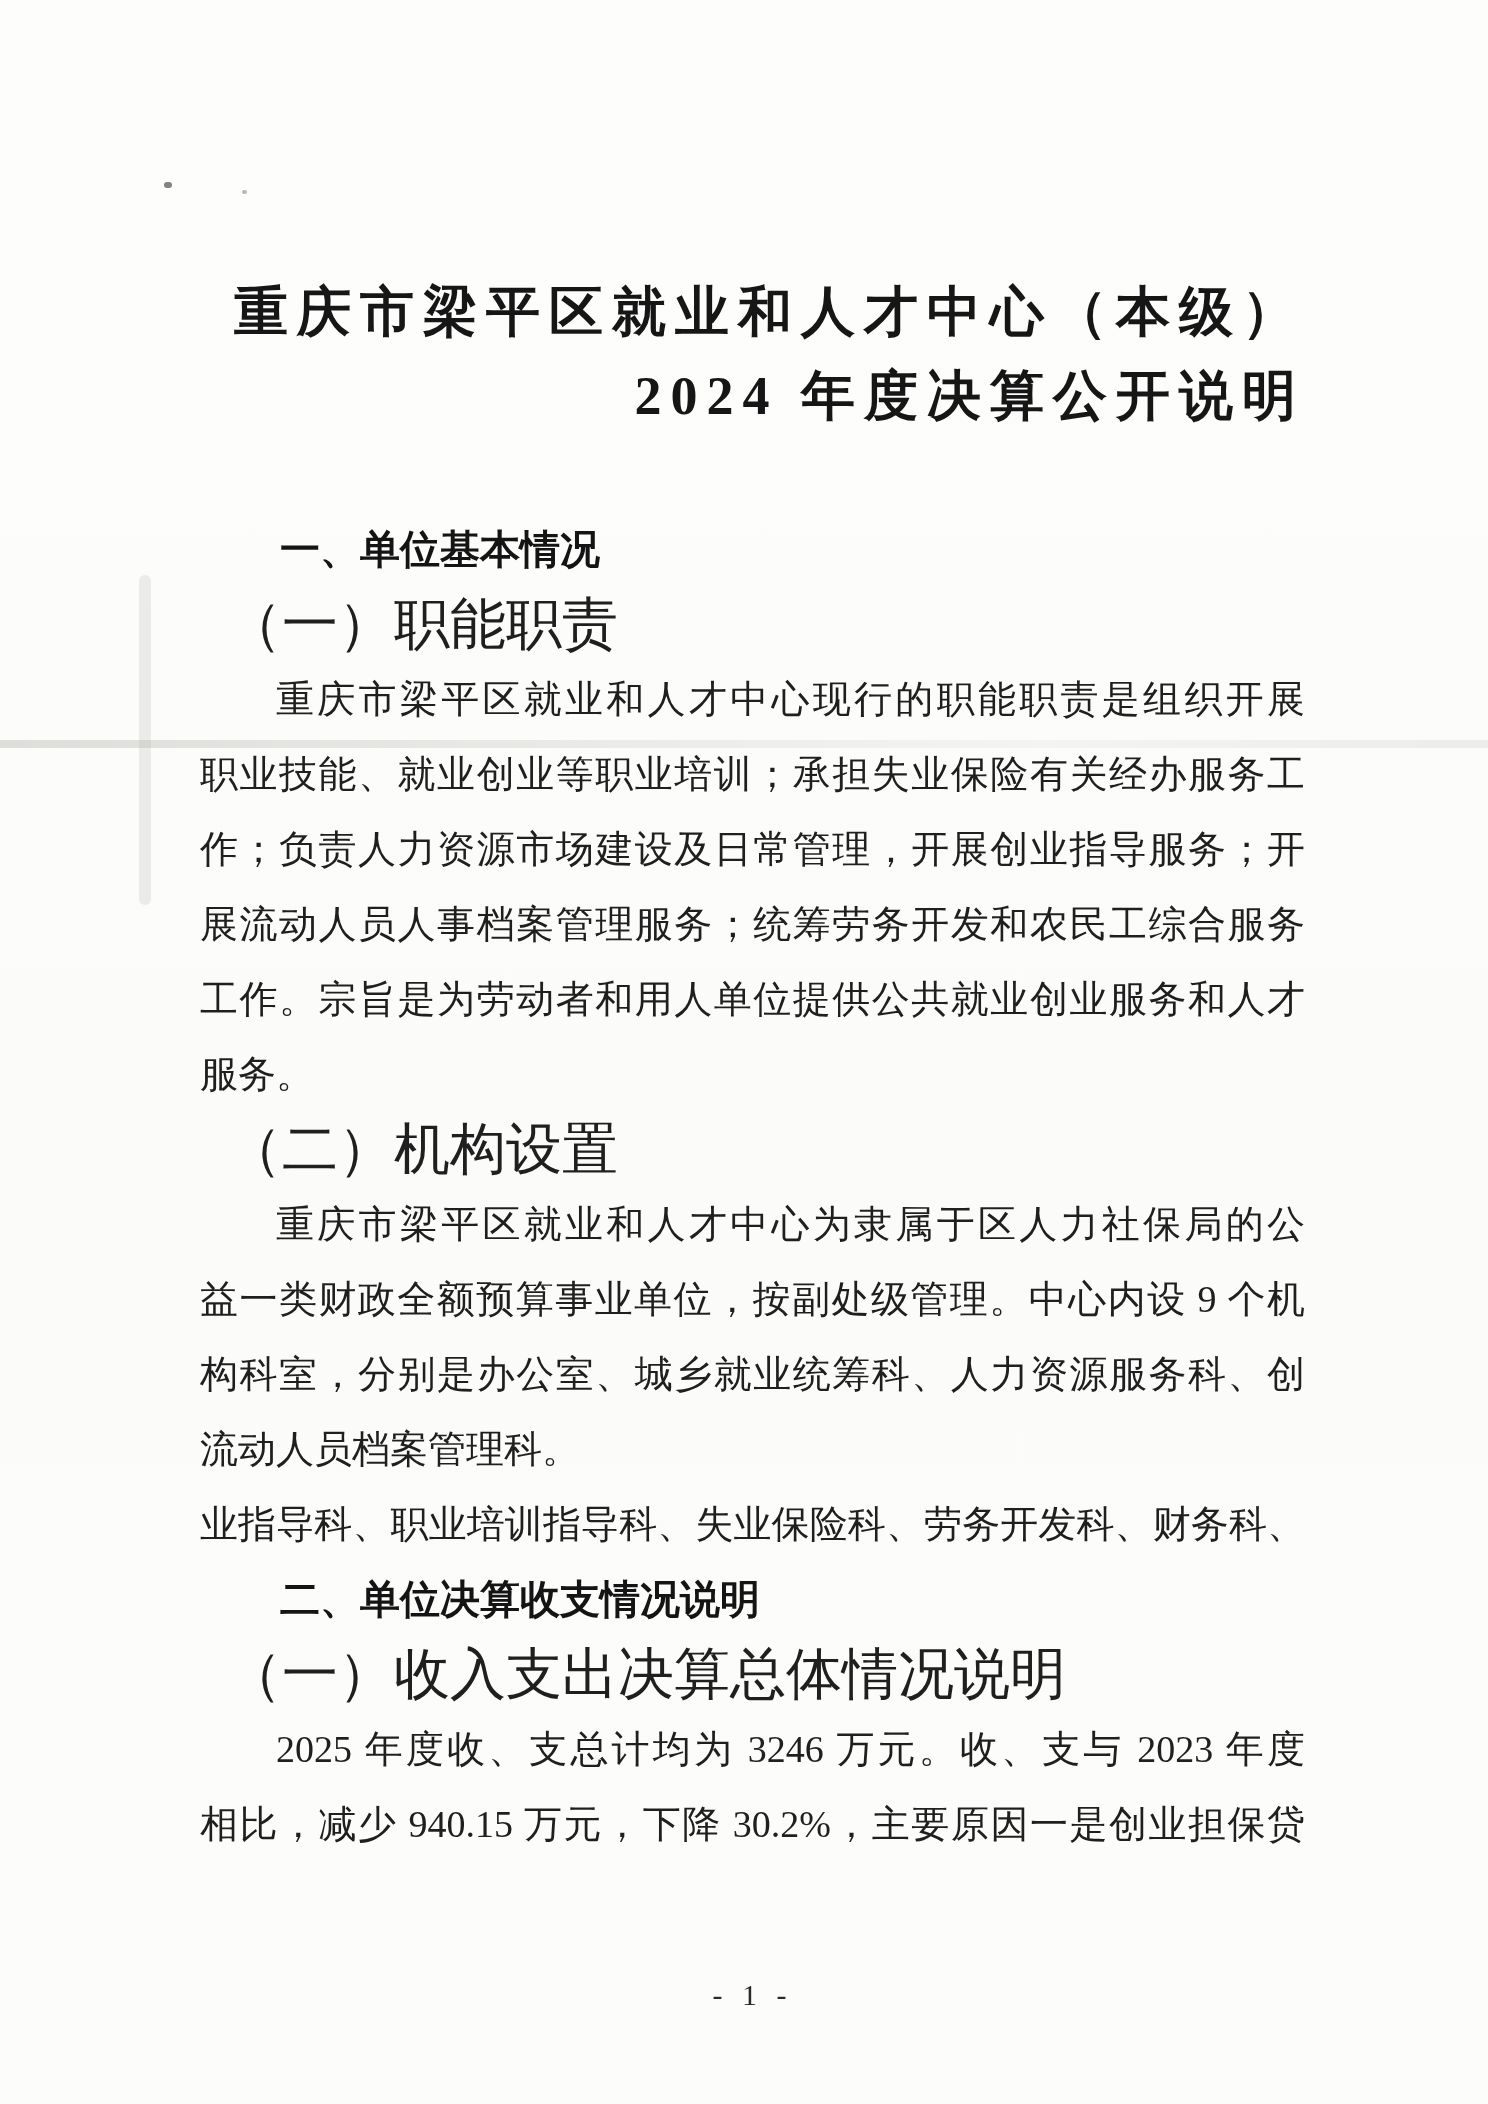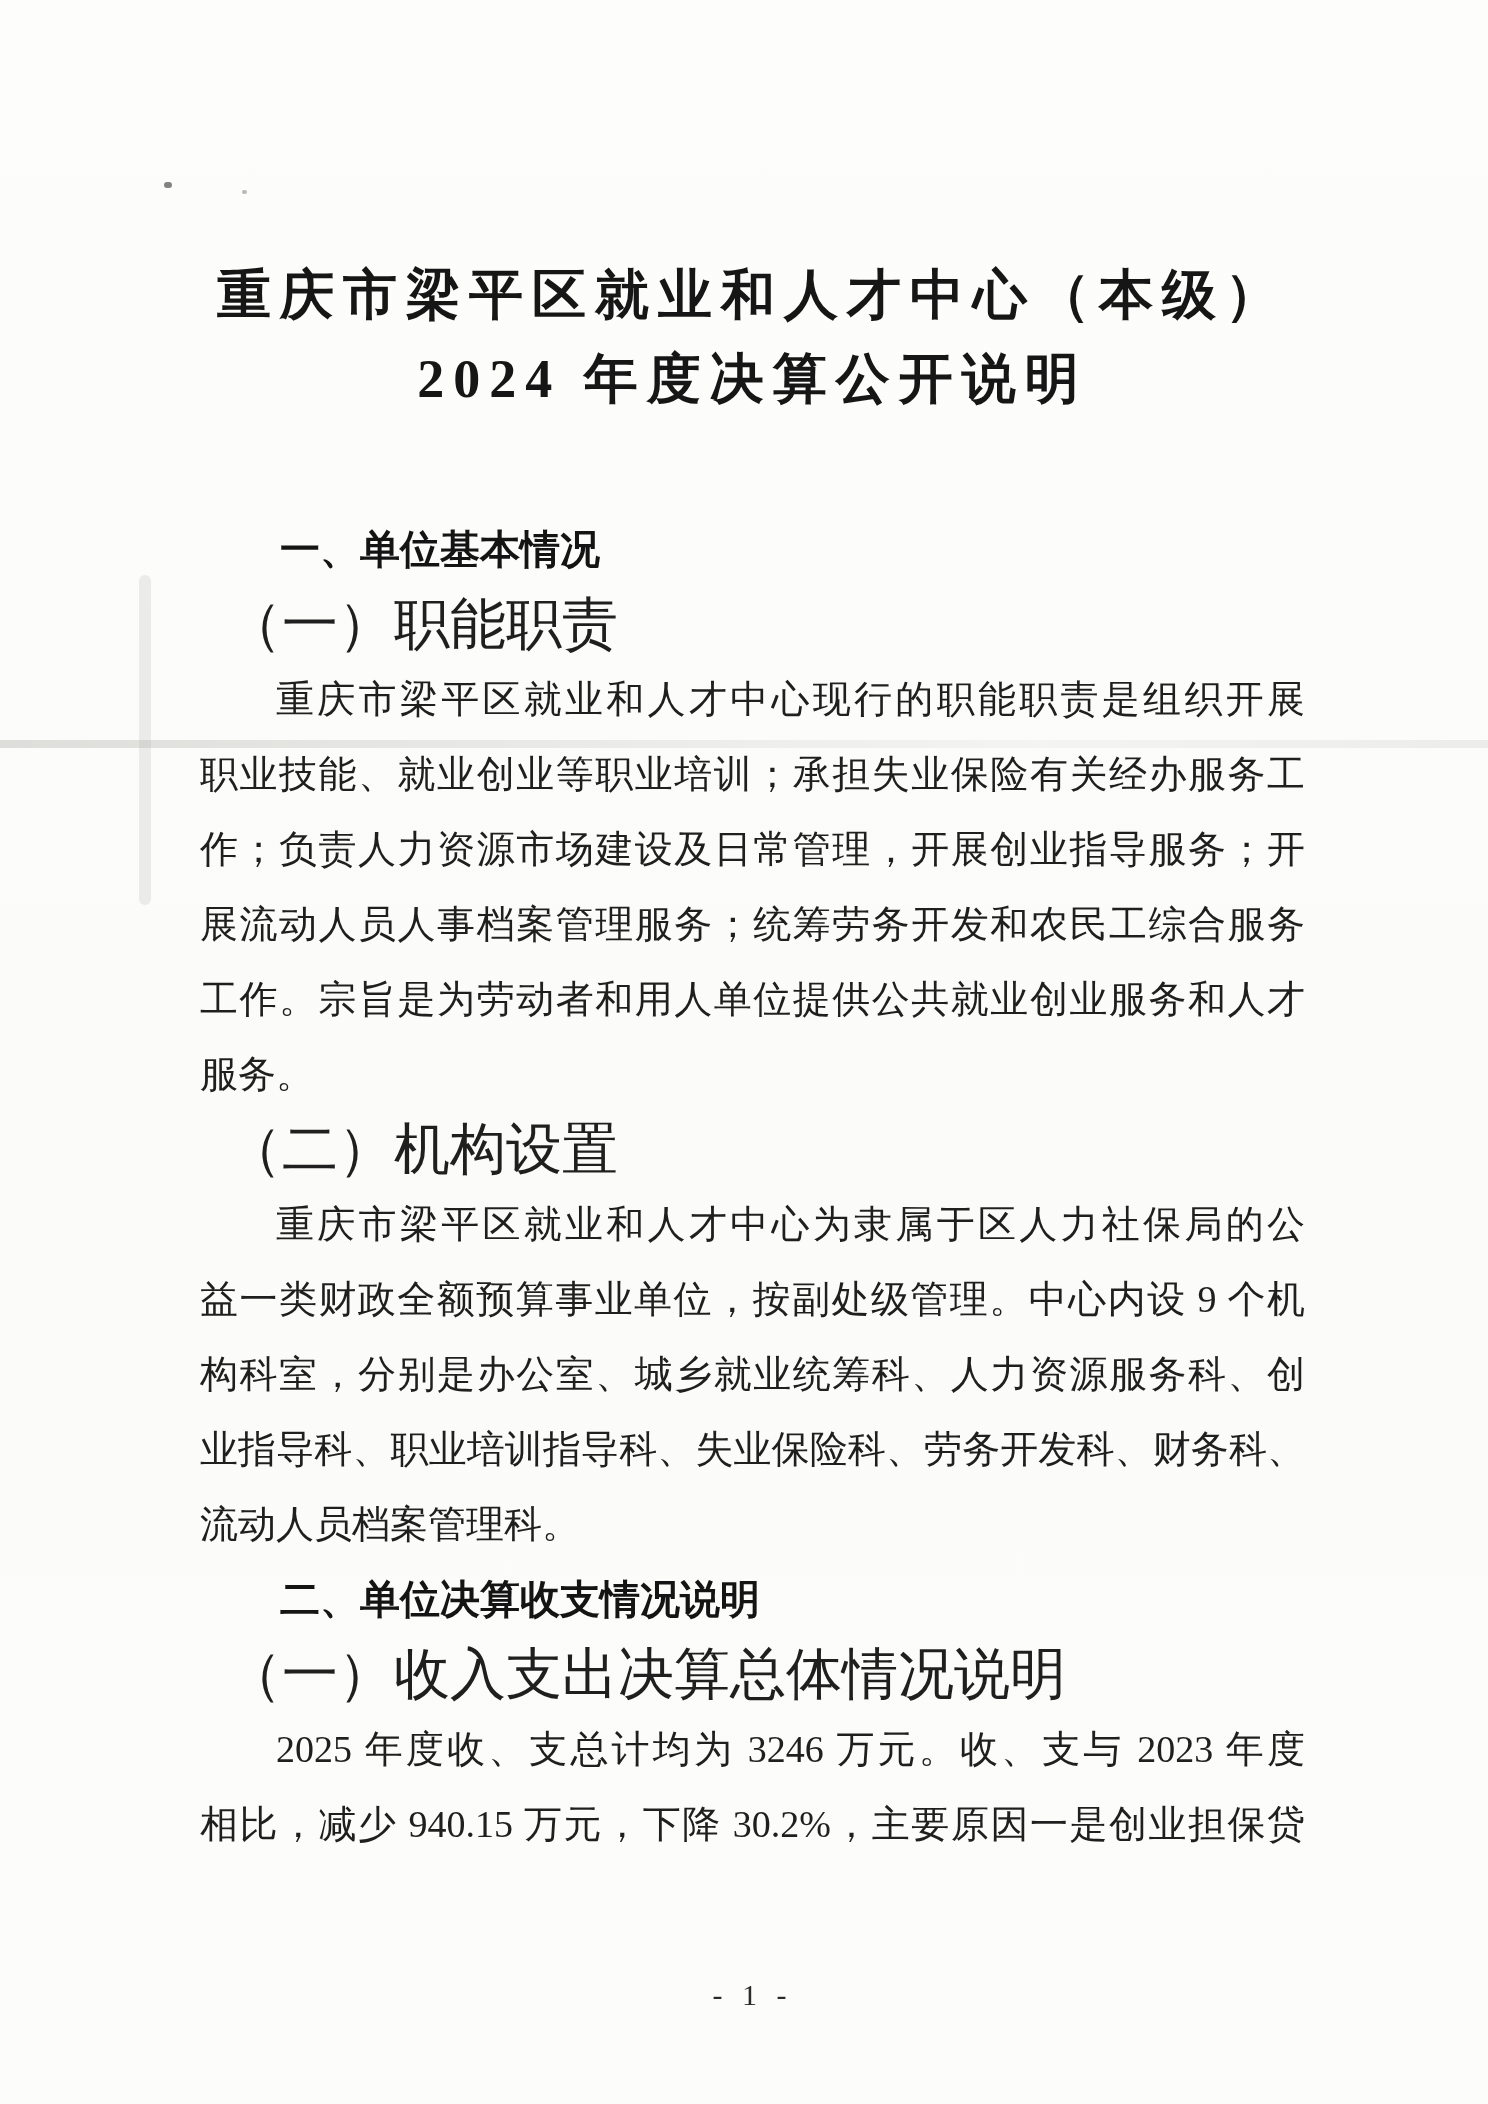--- a/index.html
+++ b/index.html
@@ -50,23 +50,23 @@
   .speck-2 {
     position: absolute;
     left: 242px; top: 190px;
     width: 5px; height: 4px;
     border-radius: 2px;
     background: rgba(140,140,135,0.6);
   }
   .title {
     position: absolute;
     left: 200px;
-    top: 253px;
+    top: 270px;
     width: 1105px;
-    text-align: center;
+    text-align: right;
   }
   .title-line {
     font-family: "Liberation Serif", "DejaVu Serif", serif;
     font-weight: 700;
     font-size: 54px;
     line-height: 84px;
     letter-spacing: 9px;
     color: #161616;
     white-space: nowrap;
   }
@@ -133,22 +133,22 @@
     <div class="ln jt ind">重庆市梁平区就业和人才中心现行的职能职责是组织开展</div>
     <div class="ln jt">职业技能、就业创业等职业培训；承担失业保险有关经办服务工</div>
     <div class="ln jt">作；负责人力资源市场建设及日常管理，开展创业指导服务；开</div>
     <div class="ln jt">展流动人员人事档案管理服务；统筹劳务开发和农民工综合服务</div>
     <div class="ln jt">工作。宗旨是为劳动者和用人单位提供公共就业创业服务和人才</div>
     <div class="ln">服务。</div>
     <div class="ln kai-head">（二）机构设置</div>
     <div class="ln jt ind">重庆市梁平区就业和人才中心为隶属于区人力社保局的公</div>
     <div class="ln jt">益一类财政全额预算事业单位，按副处级管理。中心内设 9 个机</div>
     <div class="ln jt">构科室，分别是办公室、城乡就业统筹科、人力资源服务科、创</div>
+    <div class="ln">流动人员档案管理科。</div>
     <div class="ln jt">业指导科、职业培训指导科、失业保险科、劳务开发科、财务科、</div>
-    <div class="ln">流动人员档案管理科。</div>
     <div class="ln bold-head">二、单位决算收支情况说明</div>
     <div class="ln kai-head">（一）收入支出决算总体情况说明</div>
     <div class="ln jt ind">2025 年度收、支总计均为 3246 万元。收、支与 2023 年度</div>
     <div class="ln jt">相比，减少 940.15 万元，下降 30.2%，主要原因一是创业担保贷</div>
   </div>
 
   <div class="page-number">- 1 -</div>
 
 </div>
 

